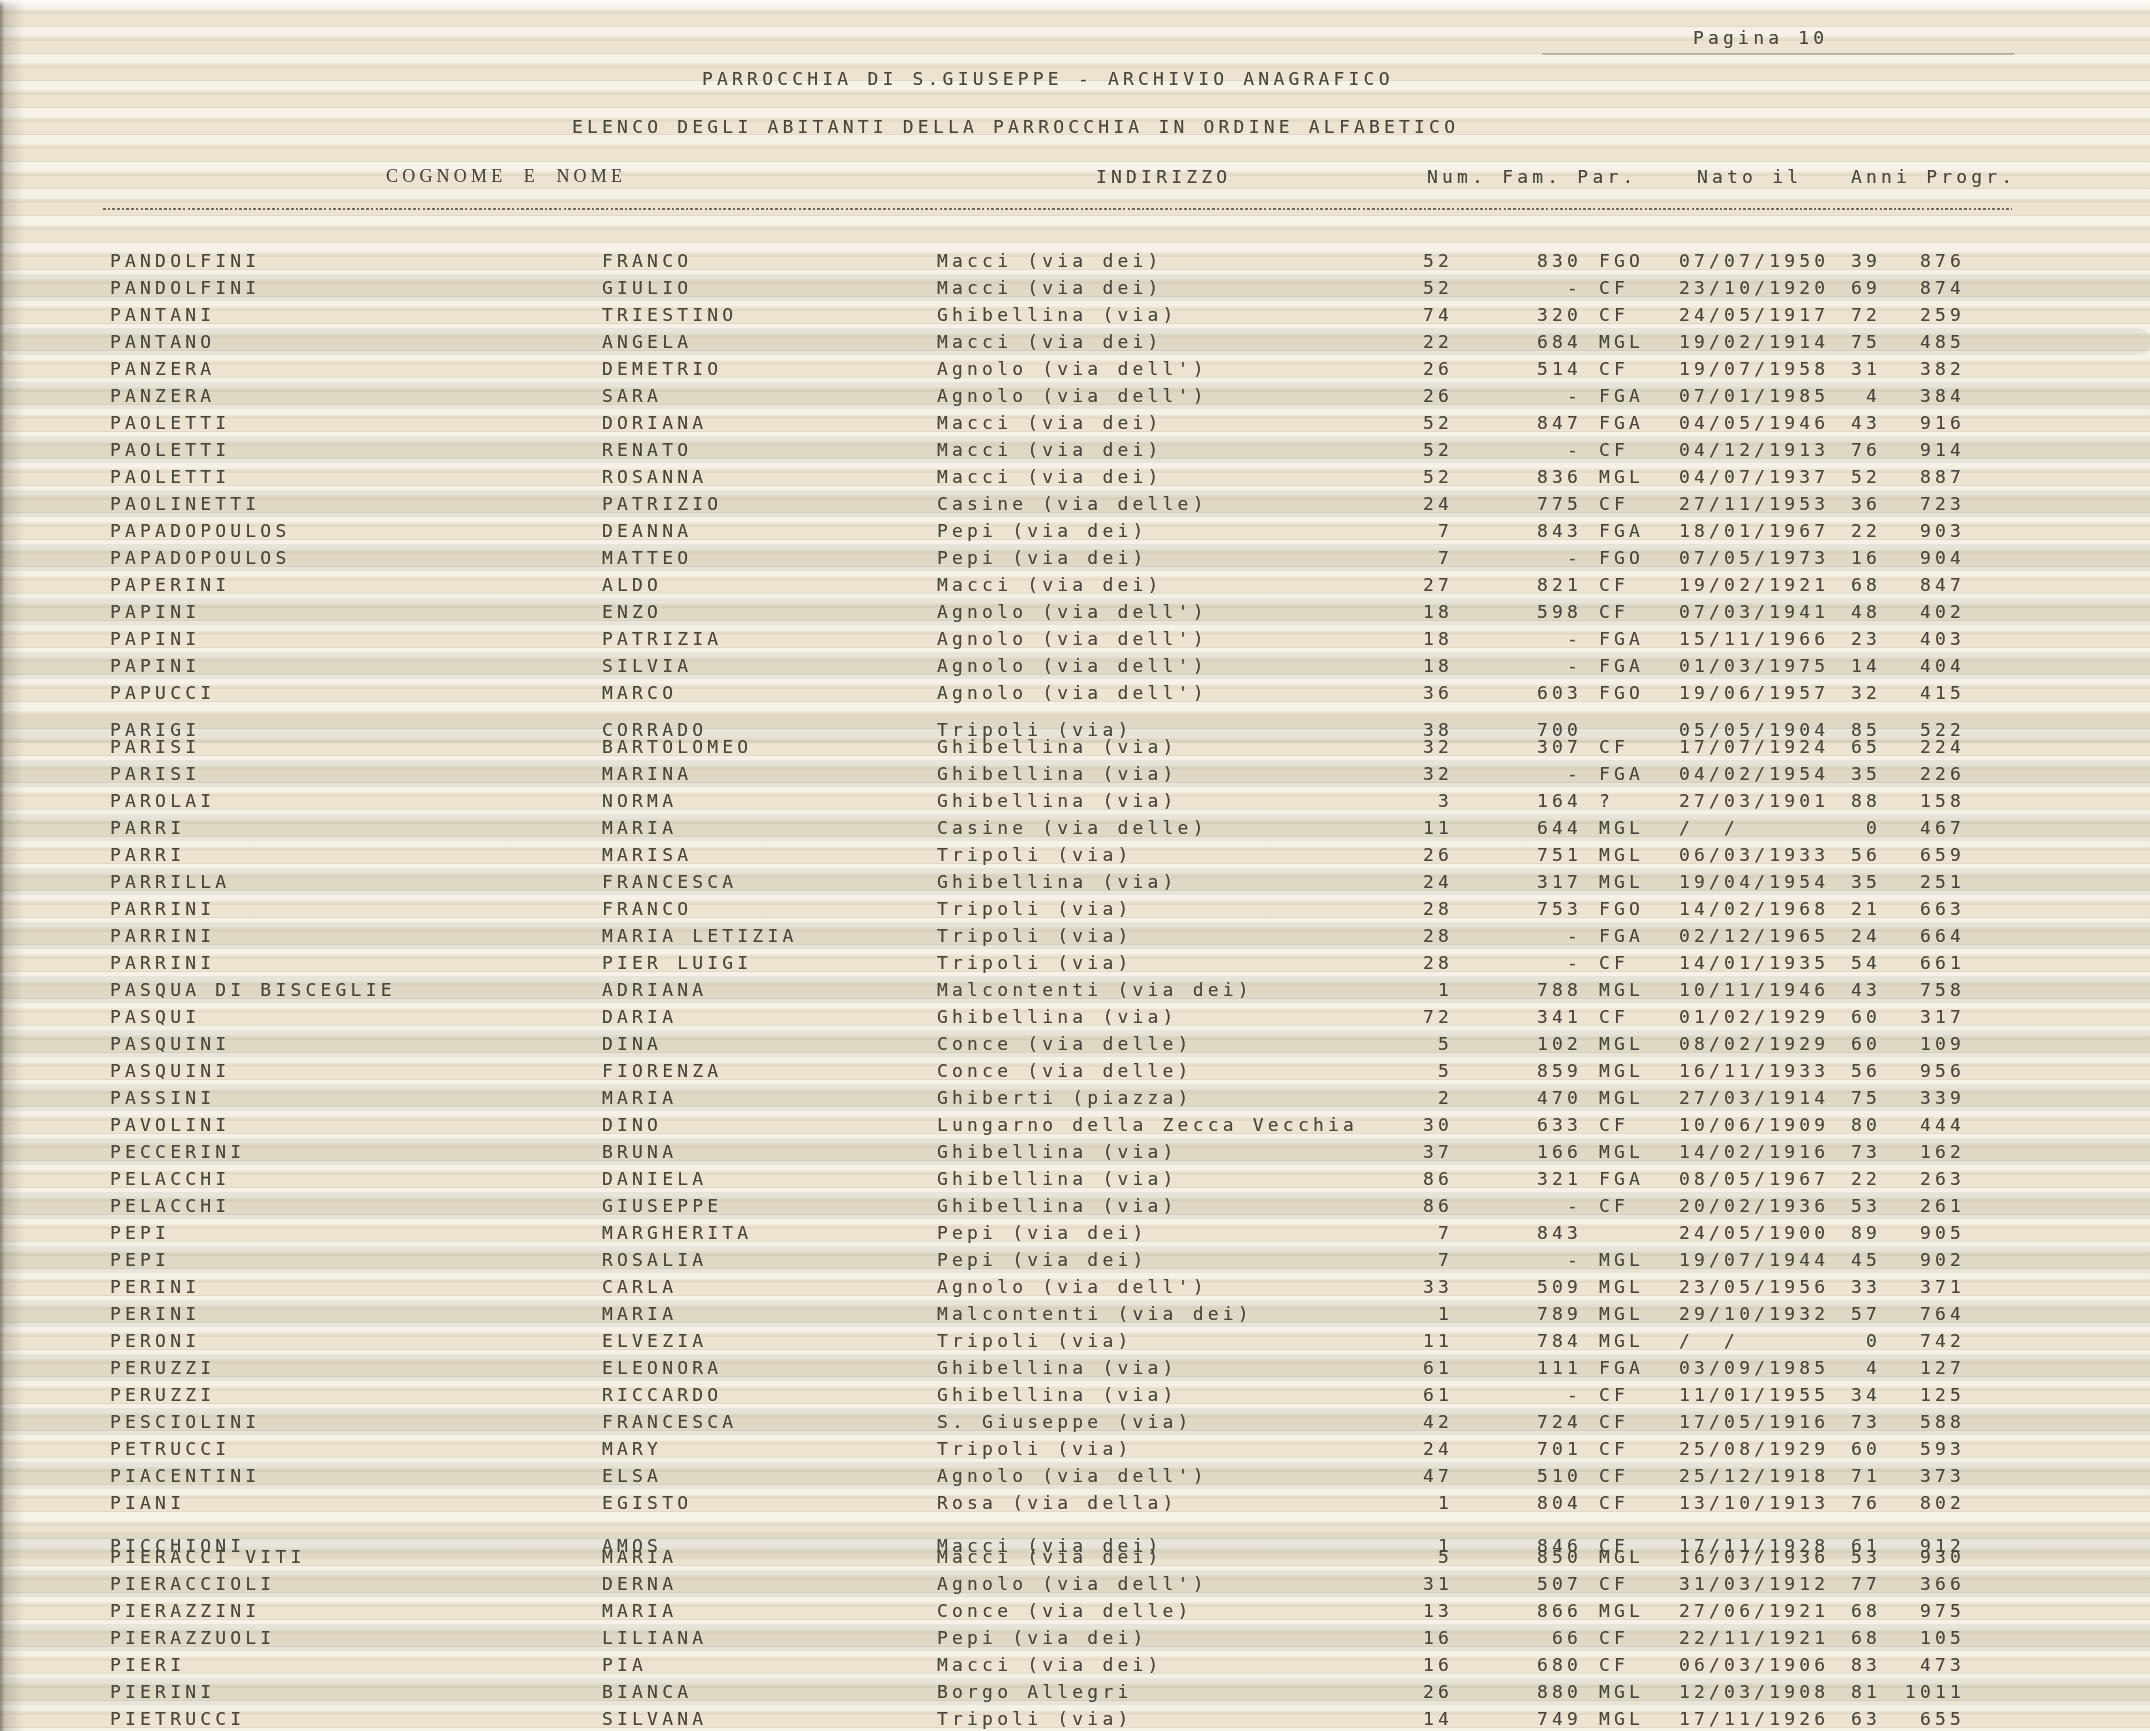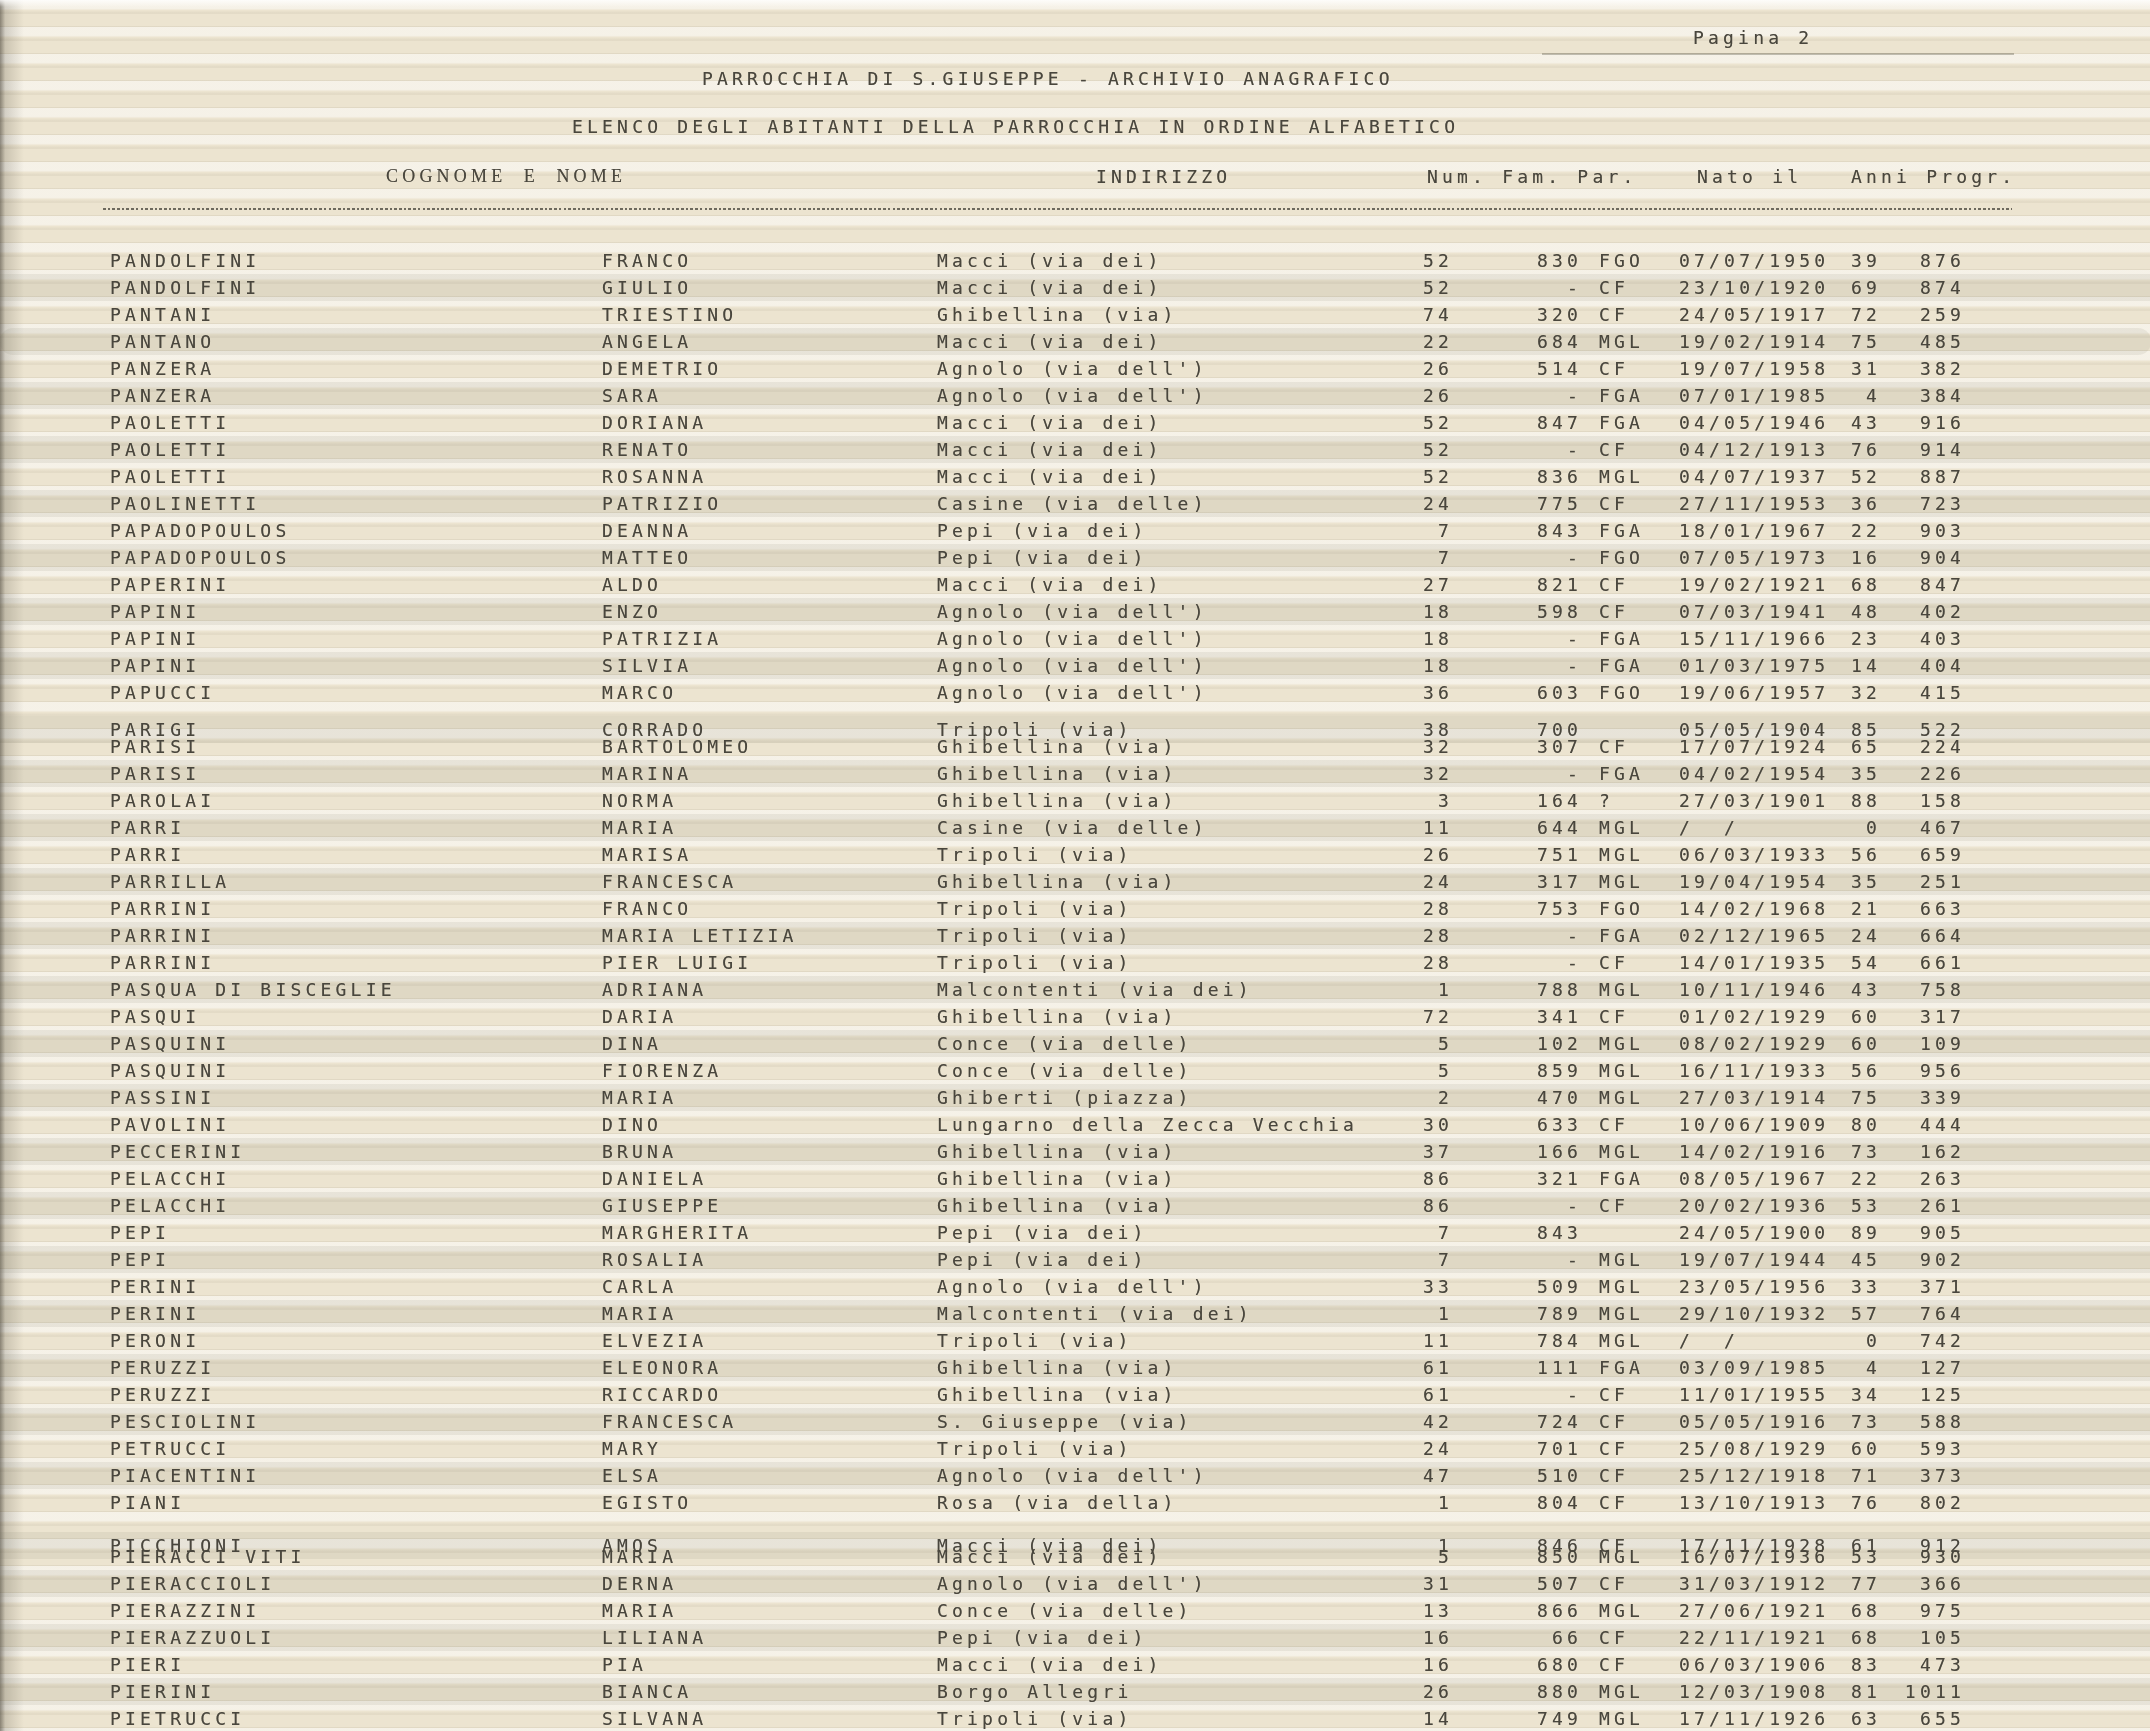--- a/index.html
+++ b/index.html
@@ -69,21 +69,21 @@
   .c-anni      { left: 1794px; width: 87px; text-align: right; }
   .c-progr     { left: 1894px; width: 71px; text-align: right; }
 </style>
 </head>
 <body>
 
 <div class="paper"></div>
 <div class="edge-left"></div>
 <div class="edge-top"></div>
 
-<div class="t" style="left:1693px; top:27px;">Pagina 2</div>
+<div class="t" style="left:1693px; top:27px;">Pagina 10</div>
 <div class="rule-under-page"></div>
 
 <div class="t" style="left:702px; top:68px;">PARROCCHIA DI S.GIUSEPPE - ARCHIVIO ANAGRAFICO</div>
 <div class="t" style="left:572px; top:116px;">ELENCO DEGLI ABITANTI DELLA PARROCCHIA IN ORDINE ALFABETICO</div>
 
 <div class="t" style="left:386px;  top:166px;font-family:Liberation Serif, serif;">COGNOME  E  NOME</div>
 <div class="t" style="left:1096px; top:166px;">INDIRIZZO</div>
 <div class="t" style="left:1427px; top:166px;">Num. Fam. Par.</div>
 <div class="t" style="left:1697px; top:166px;">Nato il</div>
 <div class="t" style="left:1851px; top:166px;">Anni Progr.</div>
@@ -564,21 +564,21 @@
       <span class="c c-anni">34</span>
       <span class="c c-progr">125</span>
     </div>
     <div class="row shade" style="top: 1408px;">
       <span class="c c-cognome">PESCIOLINI</span>
       <span class="c c-nome">FRANCESCA</span>
       <span class="c c-indirizzo">S. Giuseppe (via)</span>
       <span class="c c-num">42</span>
       <span class="c c-fam">724</span>
       <span class="c c-par">CF</span>
-      <span class="c c-nato">05/05/1916</span>
+      <span class="c c-nato">17/05/1916</span>
       <span class="c c-anni">73</span>
       <span class="c c-progr">588</span>
     </div>
     <div class="row" style="top: 1435px;">
       <span class="c c-cognome">PETRUCCI</span>
       <span class="c c-nome">MARY</span>
       <span class="c c-indirizzo">Tripoli (via)</span>
       <span class="c c-num">24</span>
       <span class="c c-fam">701</span>
       <span class="c c-par">CF</span>

